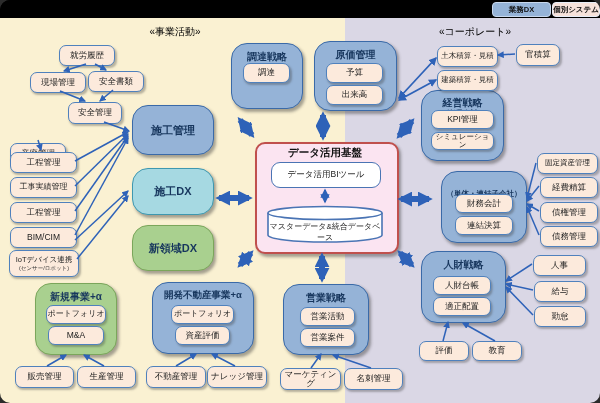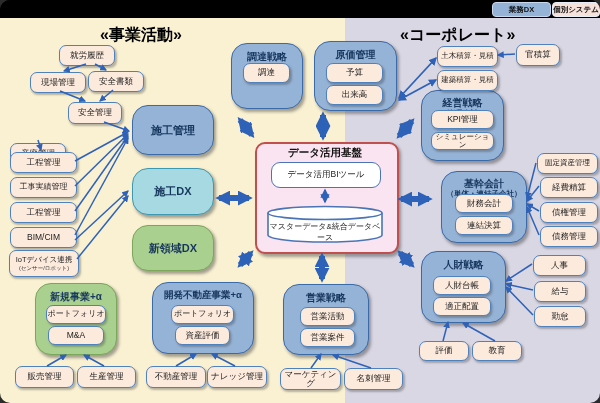--- a/index.html
+++ b/index.html
@@ -9,21 +9,21 @@
   
   .bg-left{left:0;top:18px;width:345px;height:385px;background:#FAF1D2;}
   .bg-right{left:345px;top:18px;width:255px;height:385px;background:#DAD7E5;}
   .topbar{left:0;top:0;width:600px;height:18px;background:#000;}
   
   .chip{top:2px;height:13px;border-radius:4px;display:flex;align-items:center;justify-content:center;
         font-size:7.5px;color:#111;font-weight:bold;z-index:6;}
   .chip.blue{left:492px;width:57px;background:#95B3D7;border:1.5px solid #c8d8ee;}
   .chip.pink{left:552px;width:46px;background:#F6E2DB;border:1.5px solid #e8eef8;}
   
-  .hdr{font-weight:bold;font-size:16px;color:#000;text-align:left;z-index:2;}
+  .hdr{font-weight:normal;font-size:10px;color:#000;text-align:center;z-index:2;}
   
   .sb{background:#FCEADC;border:1.4px solid #4F81BD;border-radius:7px;display:flex;flex-direction:column;
       align-items:center;justify-content:center;font-size:8.5px;color:#222;z-index:3;
       box-shadow:1.5px 2px 2px rgba(60,60,60,.35);text-align:center;line-height:1.1;}
   .sb.f8{font-size:8px;} .sb.f75{font-size:7.5px;}
   .sb .sub{font-size:5.5px;color:#333;}
   
   .bb{background:#95B3D7;border:1.6px solid #3A6AA8;border-radius:16px;color:#17365D;z-index:2;
       box-shadow:2px 2.5px 3px rgba(60,60,60,.45);}
   .bb.center{display:flex;align-items:center;justify-content:center;font-weight:bold;font-size:11px;}
@@ -97,21 +97,20 @@
   <div class="abs sb" style="left:516px;top:44px;width:42px;height:20px;">官積算</div>
 
   <div class="abs bb" style="left:421px;top:90px;width:81px;height:69px;">
     <span class="grp-title" style="top:5px;">経営戦略</span>
     <span class="grp-sub" style="top:17px;font-size:8px;">（管理会計）</span>
   </div>
   <div class="abs sb" style="left:431px;top:110px;width:61px;height:17px;">KPI管理</div>
   <div class="abs sb f75" style="left:431px;top:132px;width:61px;height:16px;">シミュレーション</div>
 
   <div class="abs bb" style="left:441px;top:171px;width:84px;height:70px;">
-    <span class="grp-title" style="top:5px;">基幹会計</span>
     <span class="grp-sub" style="top:17px;font-size:7.5px;">（単体・連結子会社）</span>
   </div>
   <div class="abs sb" style="left:455px;top:194px;width:56px;height:17px;">財務会計</div>
   <div class="abs sb" style="left:455px;top:216px;width:56px;height:17px;">連結決算</div>
 
   <div class="abs bb" style="left:421px;top:251px;width:83px;height:70px;">
     <span class="grp-title" style="top:6px;">人財戦略</span>
   </div>
   <div class="abs sb" style="left:433px;top:276px;width:56px;height:17px;">人財台帳</div>
   <div class="abs sb" style="left:433px;top:297px;width:56px;height:17px;">適正配置</div>

